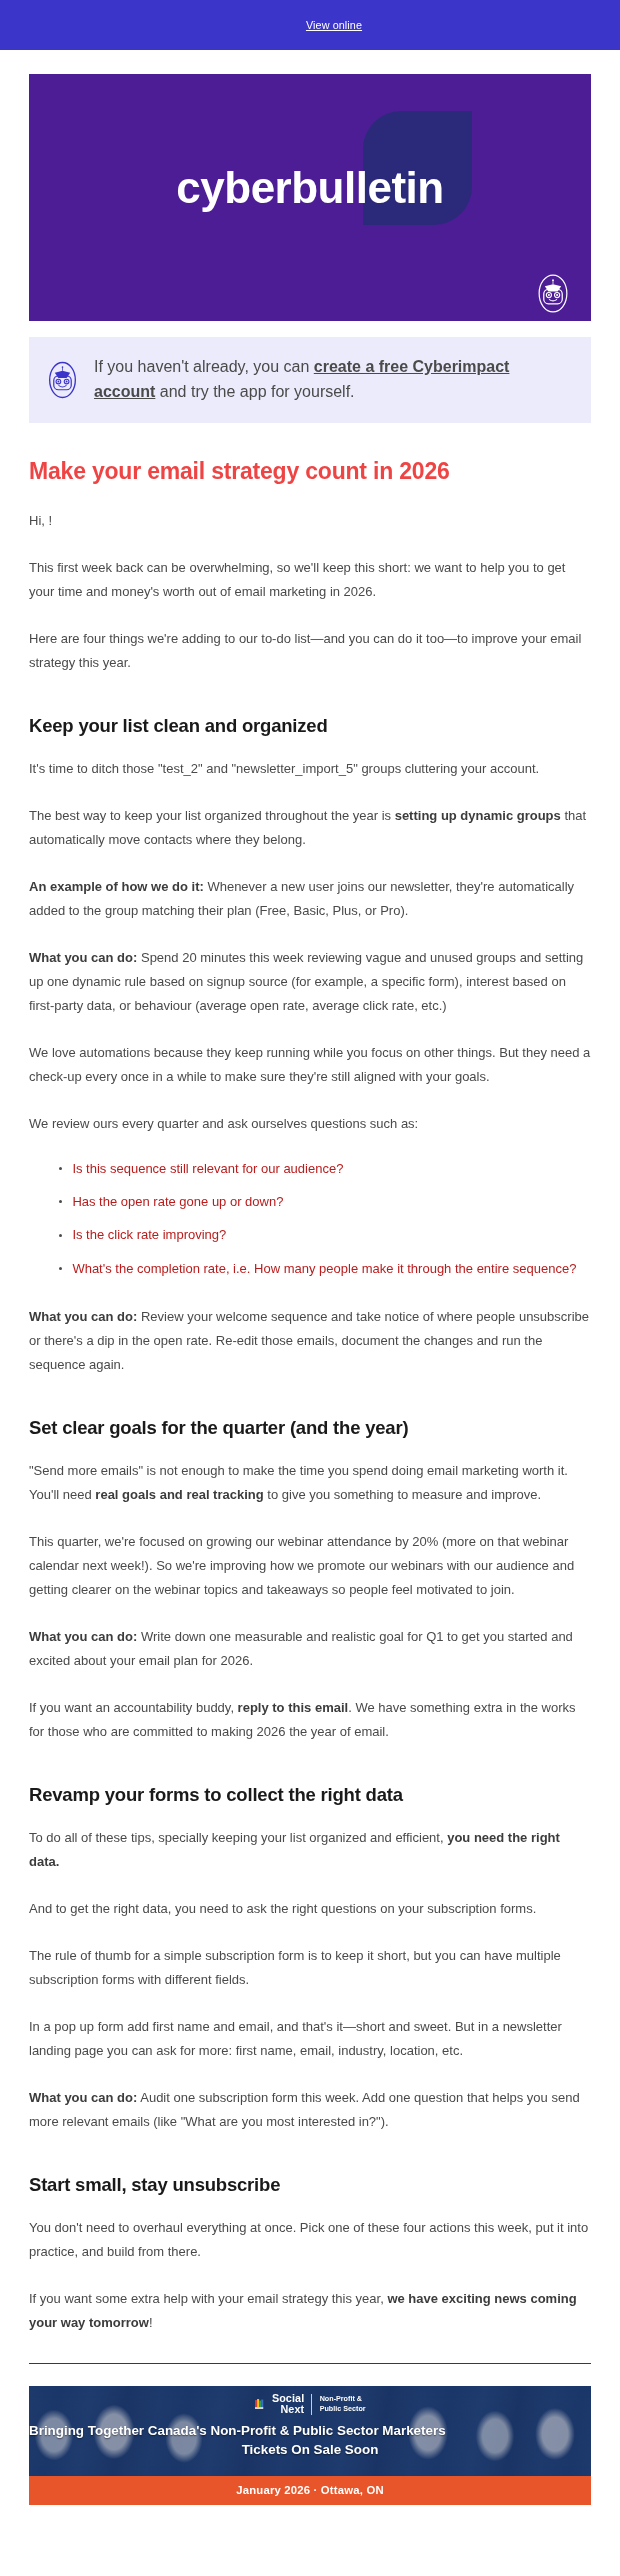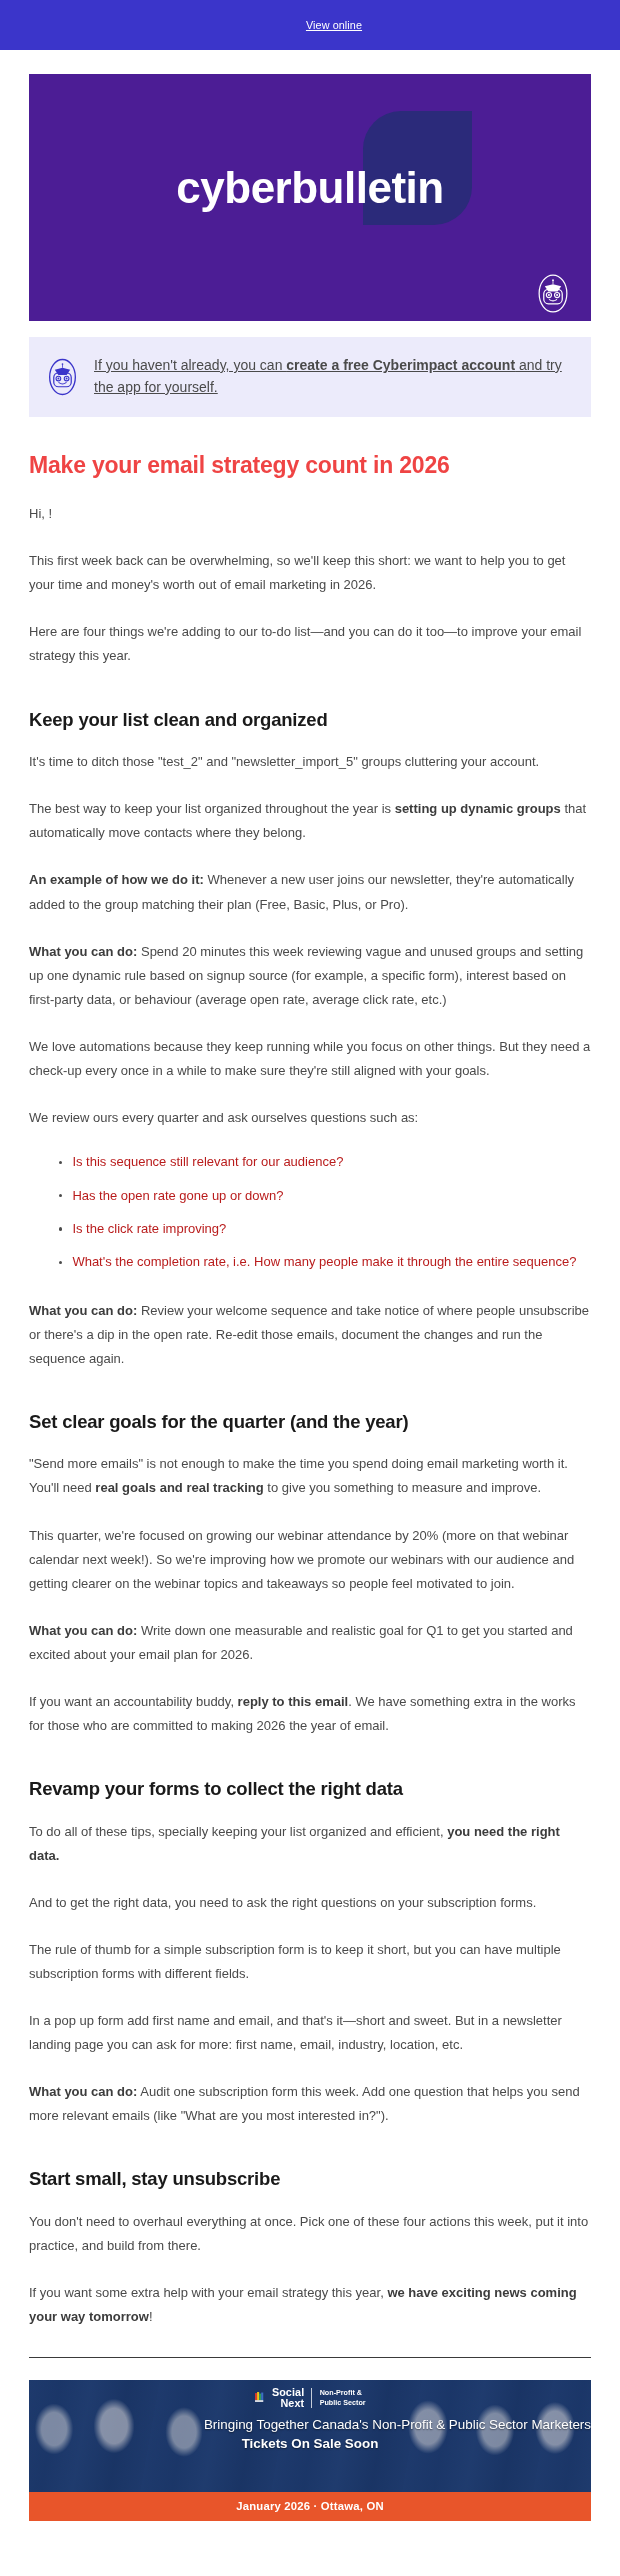--- a/index.html
+++ b/index.html
@@ -80,24 +80,23 @@
     width: 562px;
     margin: 0 auto;
     background: #ecebfb;
     display: flex;
     align-items: center;
     gap: 17.5px;
     padding: 18.5px 20.6px 18.5px 18.5px;
   }
   .notice-icon { flex: 0 0 auto; width: 29px; height: 38px; }
   .notice-text {
-    font-size: 14px;
+    font-size: 16px;
     line-height: 1.55;
     color: #4a4a4a;
-    text-decoration: underline;
   }
   .notice-text a {
     color: #4a4a4a;
     font-weight: 700;
     text-decoration: underline;
   }
 
   
   .content { width: 562px; margin: 0 auto; padding: 25px 0 0 0; }
   h1.title {
@@ -157,21 +156,21 @@
   
   .banner-wrap { padding: 21.6px 0 0 0; }
   .banner {
     width: 562px;
     margin: 0 auto;
     position: relative;
     overflow: hidden;
   }
   .banner-top {
     position: relative;
-    height: 112px;
+    height: 90px;
     background:
       linear-gradient(rgba(22,48,98,0.80), rgba(22,48,98,0.80)),
       repeating-linear-gradient(100deg, #3e6196 0px, #2e4f80 31px, #44699e 62px, #28456f 98px, #3b5d8f 129px);
   }
   .banner-people {
     position: absolute; inset: 0;
     opacity: .55;
     background:
       radial-gradient(ellipse 31px 41px at 25px 49px, #c6c0b4 40%, transparent 62%),
       radial-gradient(ellipse 33px 44px at 85px 46px, #d8cfc2 40%, transparent 62%),
@@ -200,24 +199,24 @@
   }
   .bl-div { width: 1px; height: 20.6px; background: rgba(255,255,255,.75); }
   .bl-sub {
     color: #ffffff;
     font-size: 7.2px;
     font-weight: 700;
     line-height: 1.45;
   }
   .banner-head {
     position: relative;
-    text-align: right;
+    text-align: left;
     color: #ffffff;
     font-size: 13.4px;
-    font-weight: 400;
+    font-weight: 700;
     margin-top: 7.2px;
     text-shadow: 0 0.5px 1.5px rgba(0,0,0,.5);
   }
   .banner-sub {
     position: relative;
     text-align: center;
     color: #ffffff;
     font-size: 13.4px;
     font-weight: 700;
     margin-top: 4.6px;

